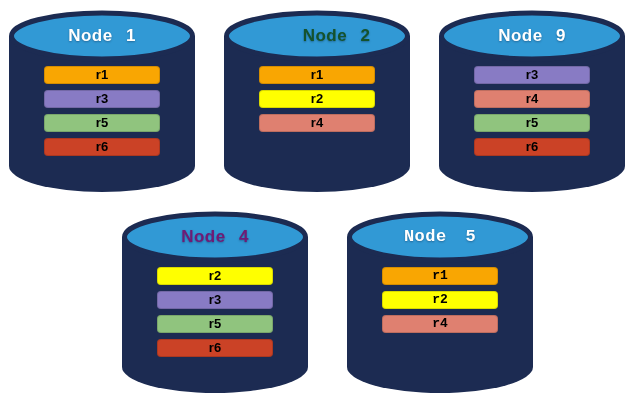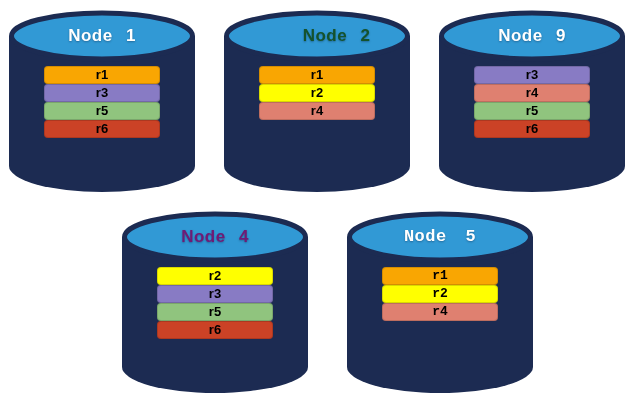--- a/index.html
+++ b/index.html
@@ -38,20 +38,21 @@
     word-spacing: 8px;
     text-shadow: 0 1px 2px rgba(10, 20, 50, 0.35);
   }
   .records {
     position: absolute;
     top: 57px;
     left: 35px;
     width: 116px;
     display: flex;
     flex-direction: column;
+    gap: 6px;
   }
   .record {
     height: 18px;
     border-radius: 4px;
     text-align: center;
     font-weight: bold;
     font-size: 13px;
     line-height: 18px;
     color: #000000;
     box-shadow: inset 0 0 0 1px rgba(0,0,0,0.15);

